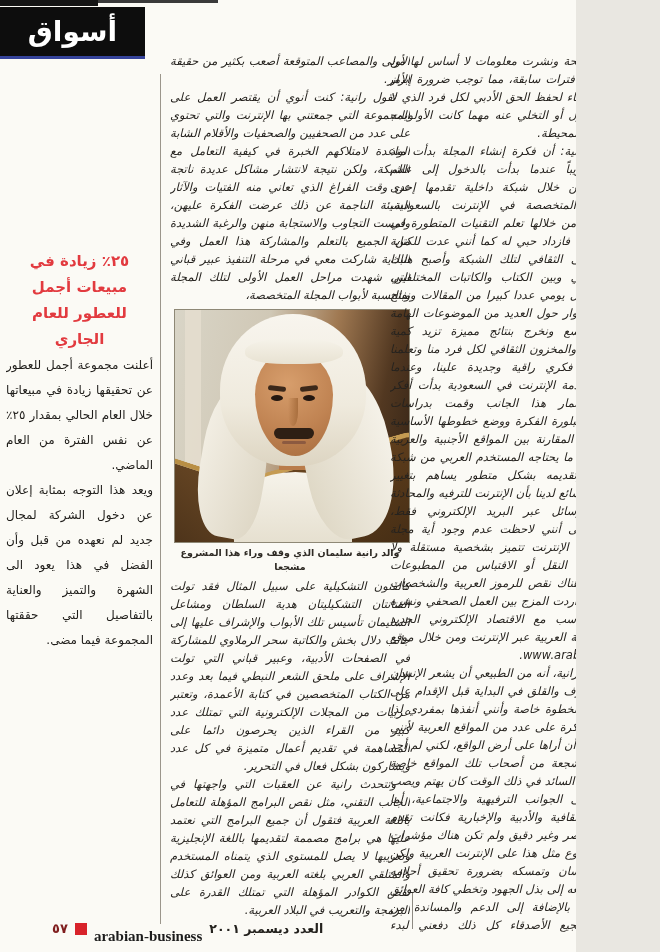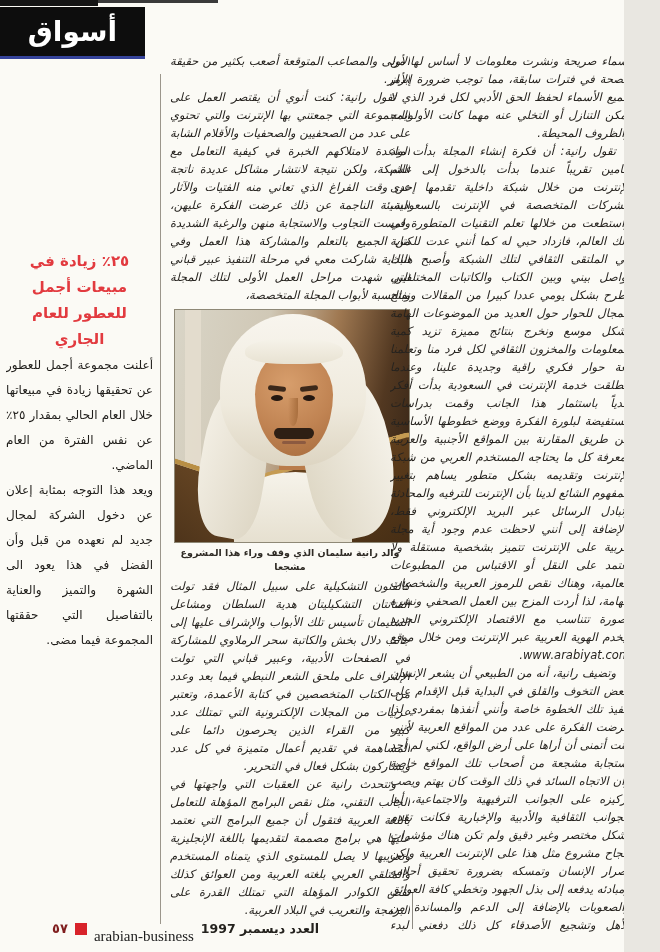--- a/index.html
+++ b/index.html
@@ -2,21 +2,21 @@
 <html lang="ar"><head>
 <meta charset="utf-8">
 <style>
   html,body{margin:0;padding:0;}
   body{
     width:660px;height:952px;
     font-family:"DejaVu Sans",sans-serif;
     background:#e9e7e1;
   }
   .page{
-    position:relative;width:624px;height:952px;
+    position:relative;width:576px;height:952px;
     background:#fbfaf5;overflow:hidden;
   }
   
   .top-strip{position:absolute;top:0;left:0;width:98px;height:6px;background:#141414;}
   .top-strip2{position:absolute;top:0;left:98px;width:120px;height:3px;background:#3a3a3a;}
 
   
   .section-tab{
     position:absolute;top:7px;left:0;width:145px;height:49px;
     background:#0d0d0d;border-bottom:3px solid #35439b;
@@ -100,21 +100,21 @@
     margin-top:3px;color:#2e2a24;direction:rtl;
   }
 
   
   .footer{
     position:absolute;left:52px;bottom:7px;
     display:flex;align-items:center;gap:7px;
   }
   .page-num{font-size:13px;font-weight:bold;color:#7f1d1d;}
   .red-square{width:12px;height:12px;background:#d8232a;display:inline-block;}
-  .mag-name{font-family:"Liberation Serif",serif;font-size:15px;font-weight:normal;color:#1c1c1c;margin-top:16px;}
+  .mag-name{font-family:"Liberation Serif",serif;font-size:15px;font-weight:bold;color:#1c1c1c;margin-top:16px;}
   .issue{font-size:12.5px;font-weight:bold;color:#24221e;direction:rtl;}
 </style>
 </head>
 <body>
 
 <div class="page">
 
   <div class="top-strip"></div>
   <div class="top-strip2"></div>
 
@@ -165,16 +165,16 @@
   <section class="col col-right">
     <p class="para no-indent">أسماء صريحة ونشرت معلومات لا أساس لها من الصحة في فترات سابقة، مما توجب ضرورة إبراز جميع الأسماء لحفظ الحق الأدبي لكل فرد الذي لا يمكن التنازل أو التخلي عنه مهما كانت الأولويات والظروف المحيطة.</p>
     <p class="para">تقول رانية: أن فكرة إنشاء المجلة بدأت منذ عامين تقريباً عندما بدأت بالدخول إلى عالم الإنترنت من خلال شبكة داخلية تقدمها إحدى الشركات المتخصصة في الإنترنت بالسعودية، واستطعت من خلالها تعلم التقنيات المتطورة في ذلك العالم، فازداد حبي له كما أنني عدت للكتابة في الملتقى الثقافي لتلك الشبكة وأصبح هناك تواصل بيني وبين الكتاب والكاتبات المختلفين، نطرح بشكل يومي عددا كبيرا من المقالات ونفتح المجال للحوار حول العديد من الموضوعات الهامة بشكل موسع ونخرج بنتائج مميزة تزيد كمية المعلومات والمخزون الثقافي لكل فرد منا وتعلمنا لغة حوار فكري راقية وجديدة علينا، وعندما انطلقت خدمة الإنترنت في السعودية بدأت أفكر جدياً باستثمار هذا الجانب وقمت بدراسات مستفيضة لبلورة الفكرة ووضع خطوطها الأساسية عن طريق المقارنة بين المواقع الأجنبية والعربية لمعرفة كل ما يحتاجه المستخدم العربي من شبكة الإنترنت وتقديمه بشكل متطور يساهم بتغيير المفهوم الشائع لدينا بأن الإنترنت للترفيه والمحادثة وتبادل الرسائل عبر البريد الإلكتروني فقط، بالإضافة إلى أنني لاحظت عدم وجود أية مجلة عربية على الإنترنت تتميز بشخصية مستقلة ولا تعتمد على النقل أو الاقتباس من المطبوعات العالمية، وهناك نقص للرموز العربية والشخصيات الهامة، لذا أردت المزج بين العمل الصحفي ونشره بصورة تتناسب مع الاقتصاد الإلكتروني الجديد ليخدم الهوية العربية عبر الإنترنت ومن خلال موقع www.arabiyat.com.</p>
     <p class="para">وتضيف رانية، أنه من الطبيعي أن يشعر الإنسان ببعض التخوف والقلق في البداية قبل الإقدام على تنفيذ تلك الخطوة خاصة وأنني أنفذها بمفردي لذا عرضت الفكرة على عدد من المواقع العربية لأنني كنت أتمنى أن أراها على أرض الواقع، لكني لم أجد استجابة مشجعة من أصحاب تلك المواقع خاصة وأن الاتجاه السائد في ذلك الوقت كان يهتم ويصب تركيزه على الجوانب الترفيهية والاجتماعية، أما الجوانب الثقافية والأدبية والإخبارية فكانت تقدم بشكل مختصر وغير دقيق ولم تكن هناك مؤشرات لنجاح مشروع مثل هذا على الإنترنت العربية ولكن إصرار الإنسان وتمسكه بضرورة تحقيق أحلامه ومبادئه يدفعه إلى بذل الجهود وتخطي كافة العوائق والصعوبات بالإضافة إلى الدعم والمساندة من الأهل وتشجيع الأصدقاء كل ذلك دفعني لبدء الخطوة الأولى من خلال تسجيل الموقع، وبالفعل بدأت بالعمل على تنفيذ الأهداف التي أردت نشرها وغالبا ما يكون التفكير في الإقدام نحو الخطوة</p>
   </section>
 
   <footer class="footer">
     <span class="page-num">٥٧</span>
     <span class="red-square"></span>
     <span class="mag-name">arabian-business</span>
-    <span class="issue">العدد ديسمبر 1997</span>
+    <span class="issue">العدد ديسمبر ٢٠٠١</span>
   </footer>
 
 </div>
 
 </body></html>

